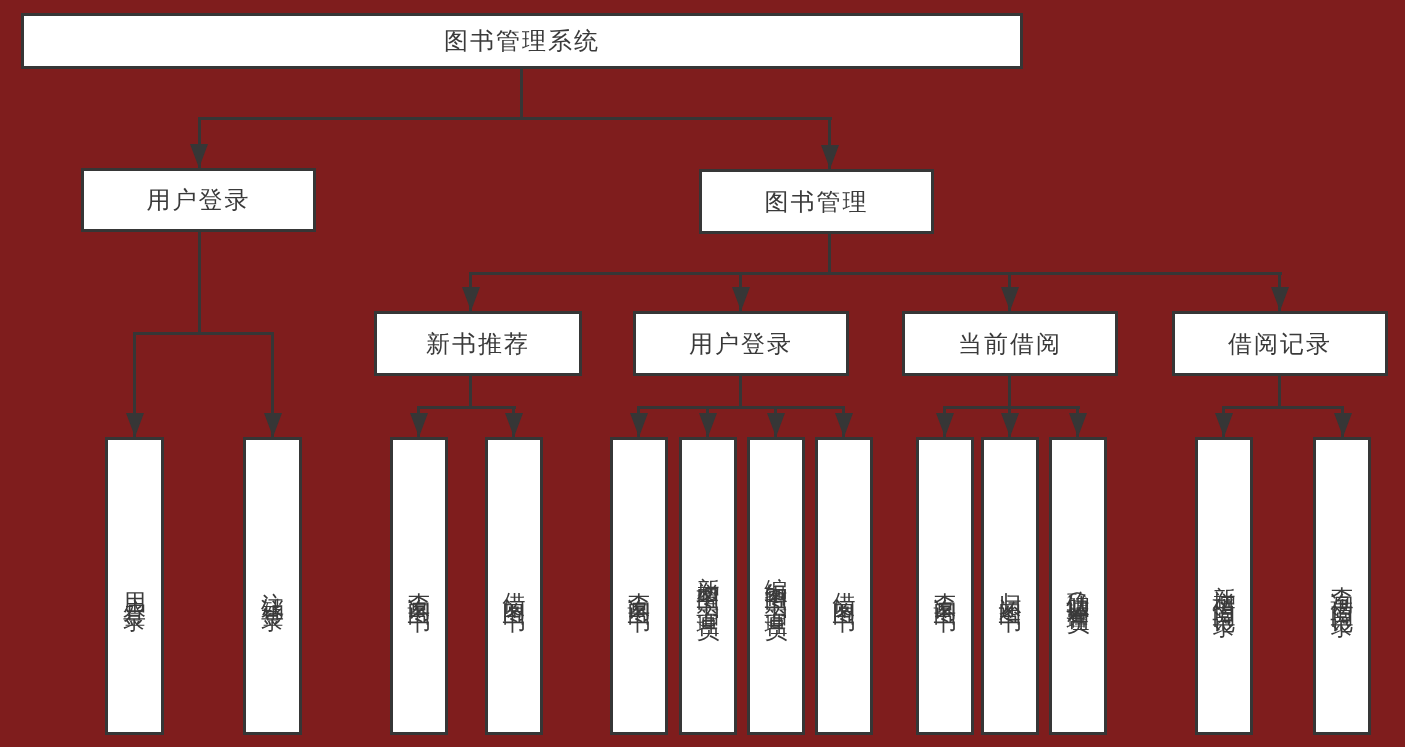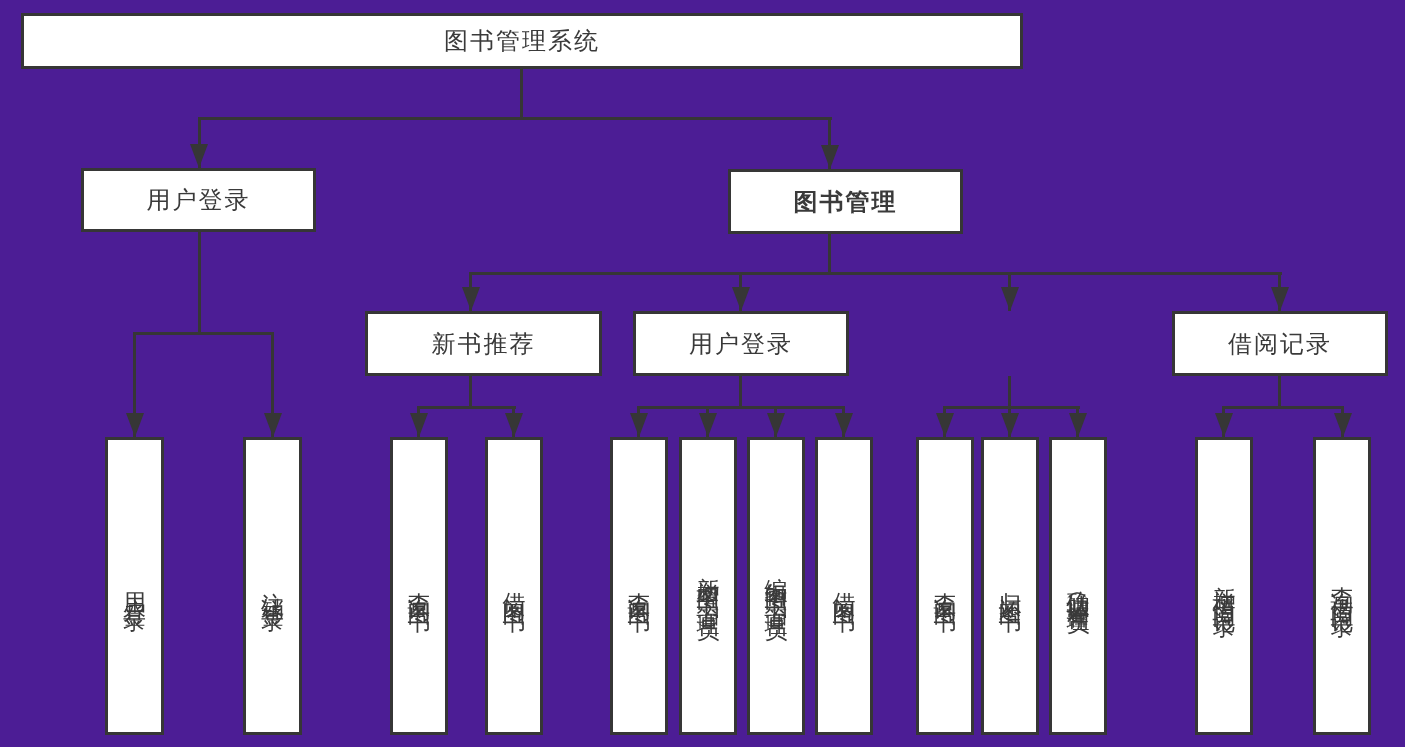--- a/index.html
+++ b/index.html
@@ -1,17 +1,17 @@
 <!DOCTYPE html>
 <html><head>
 <meta charset="utf-8">
 <style>
   html,body{margin:0;padding:0;background:#ffffff;}
   .canvas{
-    position:relative;width:1405px;height:747px;background:#4c1d95;overflow:hidden;
+    position:relative;width:1405px;height:747px;background:#7f1d1d;overflow:hidden;
     font-family:"Liberation Sans","DejaVu Sans",sans-serif;color:#3a3a3a;
   }
   .node{
     position:absolute;background:#ffffff;border:3px solid #363636;
     display:flex;align-items:center;justify-content:center;box-sizing:border-box;
   }
   .hlabel{font-size:24px;letter-spacing:2px;color:#3a3a3a;white-space:nowrap;}
   .vnode{
     position:absolute;background:#ffffff;border:3px solid #363636;
     display:flex;align-items:center;justify-content:center;box-sizing:border-box;
@@ -43,21 +43,21 @@
   <div class="ln" style="left:520px;top:68px;width:3px;height:52px;"></div>
   <div class="ln" style="left:198px;top:117px;width:634px;height:3px;"></div>
   <div class="ln" style="left:198px;top:117px;width:3px;height:51px;"></div>
   <div class="arr" style="left:190px;top:144px;"></div>
   <div class="ln" style="left:828px;top:117px;width:3px;height:52px;"></div>
   <div class="arr" style="left:821px;top:145px;"></div>
 
   <div class="node" style="left:81px;top:168px;width:235px;height:64px;">
     <span class="hlabel">用户登录</span>
   </div>
-  <div class="node" style="left:728px;top:169px;width:235px;height:65px;font-weight:bold;">
+  <div class="node" style="left:699px;top:169px;width:235px;height:65px;">
     <span class="hlabel">图书管理</span>
   </div>
 
   <div class="ln" style="left:198px;top:232px;width:3px;height:103px;"></div>
   <div class="ln" style="left:133px;top:332px;width:141px;height:3px;"></div>
   <div class="ln" style="left:133px;top:332px;width:3px;height:105px;"></div>
   <div class="arr" style="left:126px;top:413px;"></div>
   <div class="ln" style="left:271px;top:332px;width:3px;height:105px;"></div>
   <div class="arr" style="left:264px;top:413px;"></div>
 
@@ -65,25 +65,28 @@
   <div class="ln" style="left:470px;top:272px;width:812px;height:3px;"></div>
   <div class="ln" style="left:469px;top:272px;width:3px;height:39px;"></div>
   <div class="arr" style="left:462px;top:287px;"></div>
   <div class="ln" style="left:739px;top:272px;width:3px;height:39px;"></div>
   <div class="arr" style="left:732px;top:287px;"></div>
   <div class="ln" style="left:1008px;top:272px;width:3px;height:39px;"></div>
   <div class="arr" style="left:1001px;top:287px;"></div>
   <div class="ln" style="left:1278px;top:272px;width:3px;height:39px;"></div>
   <div class="arr" style="left:1271px;top:287px;"></div>
 
-  <div class="node" style="left:365px;top:311px;width:237px;height:65px;text-align:center;">
+  <div class="node" style="left:374px;top:311px;width:208px;height:65px;text-align:center;">
     <span class="hlabel">新书推荐</span>
   </div>
   <div class="node" style="left:633px;top:311px;width:216px;height:65px;">
     <span class="hlabel">用户登录</span>
+  </div>
+  <div class="node" style="left:902px;top:311px;width:216px;height:65px;">
+    <span class="hlabel">当前借阅</span>
   </div>
   <div class="node" style="left:1172px;top:311px;width:216px;height:65px;">
     <span class="hlabel">借阅记录</span>
   </div>
 
   <div class="ln" style="left:469px;top:376px;width:3px;height:33px;"></div>
   <div class="ln" style="left:418px;top:406px;width:98px;height:3px;"></div>
   <div class="ln" style="left:417px;top:406px;width:3px;height:31px;"></div>
   <div class="arr" style="left:410px;top:413px;"></div>
   <div class="ln" style="left:512px;top:406px;width:3px;height:31px;"></div>

